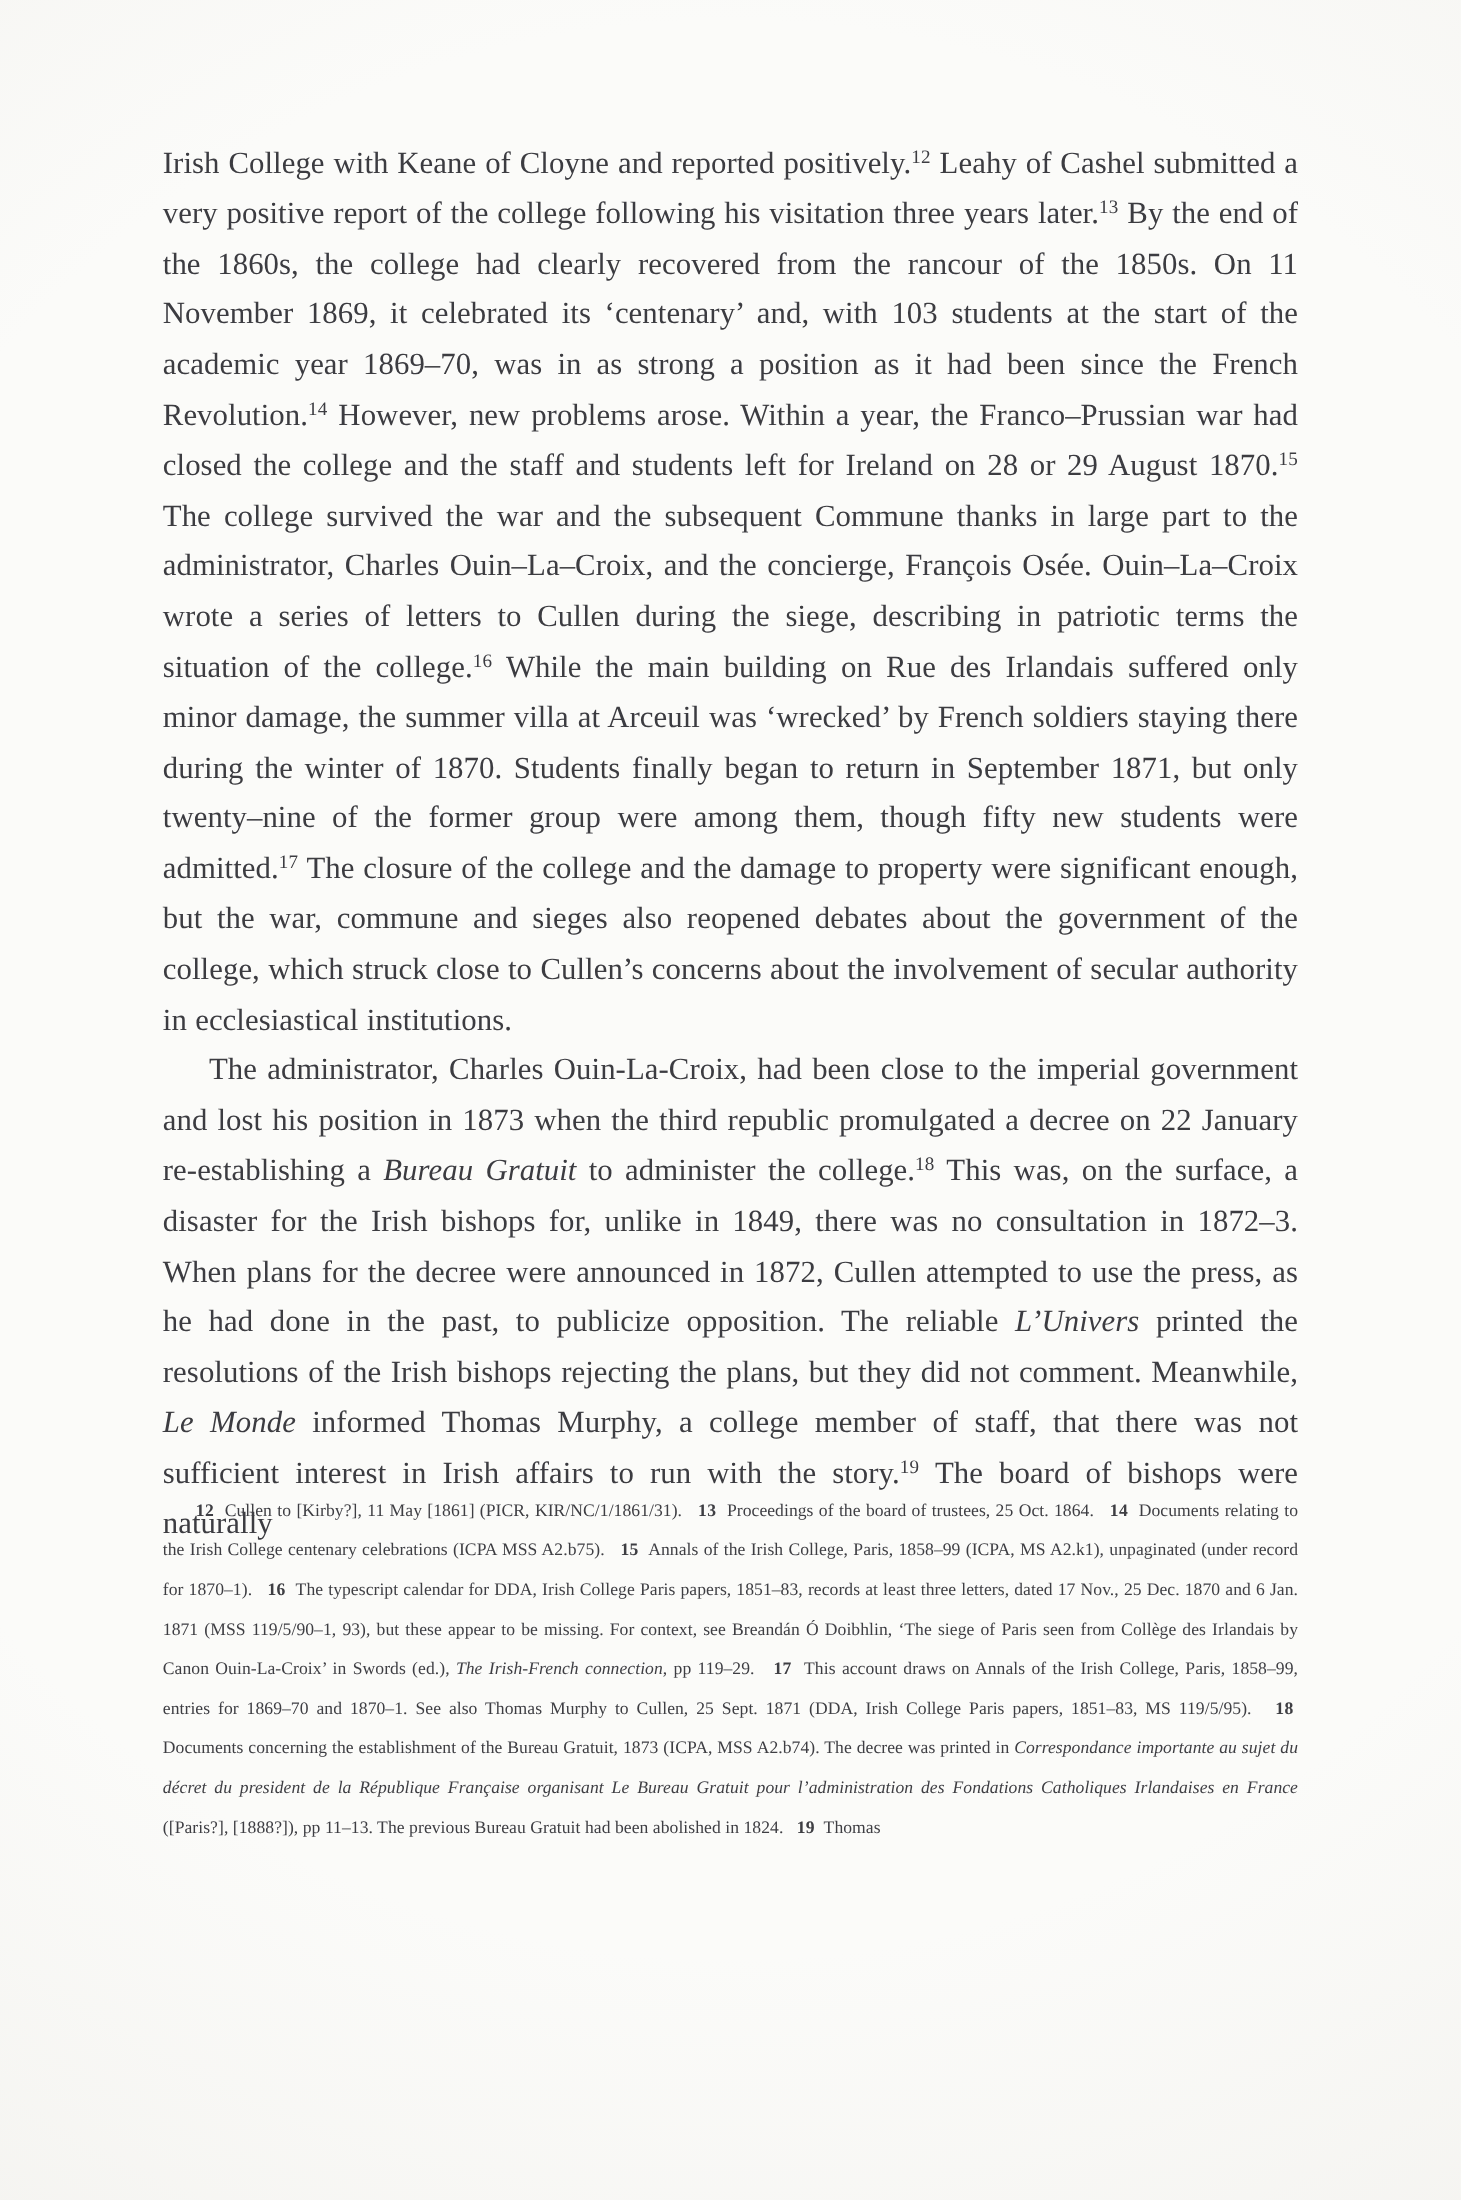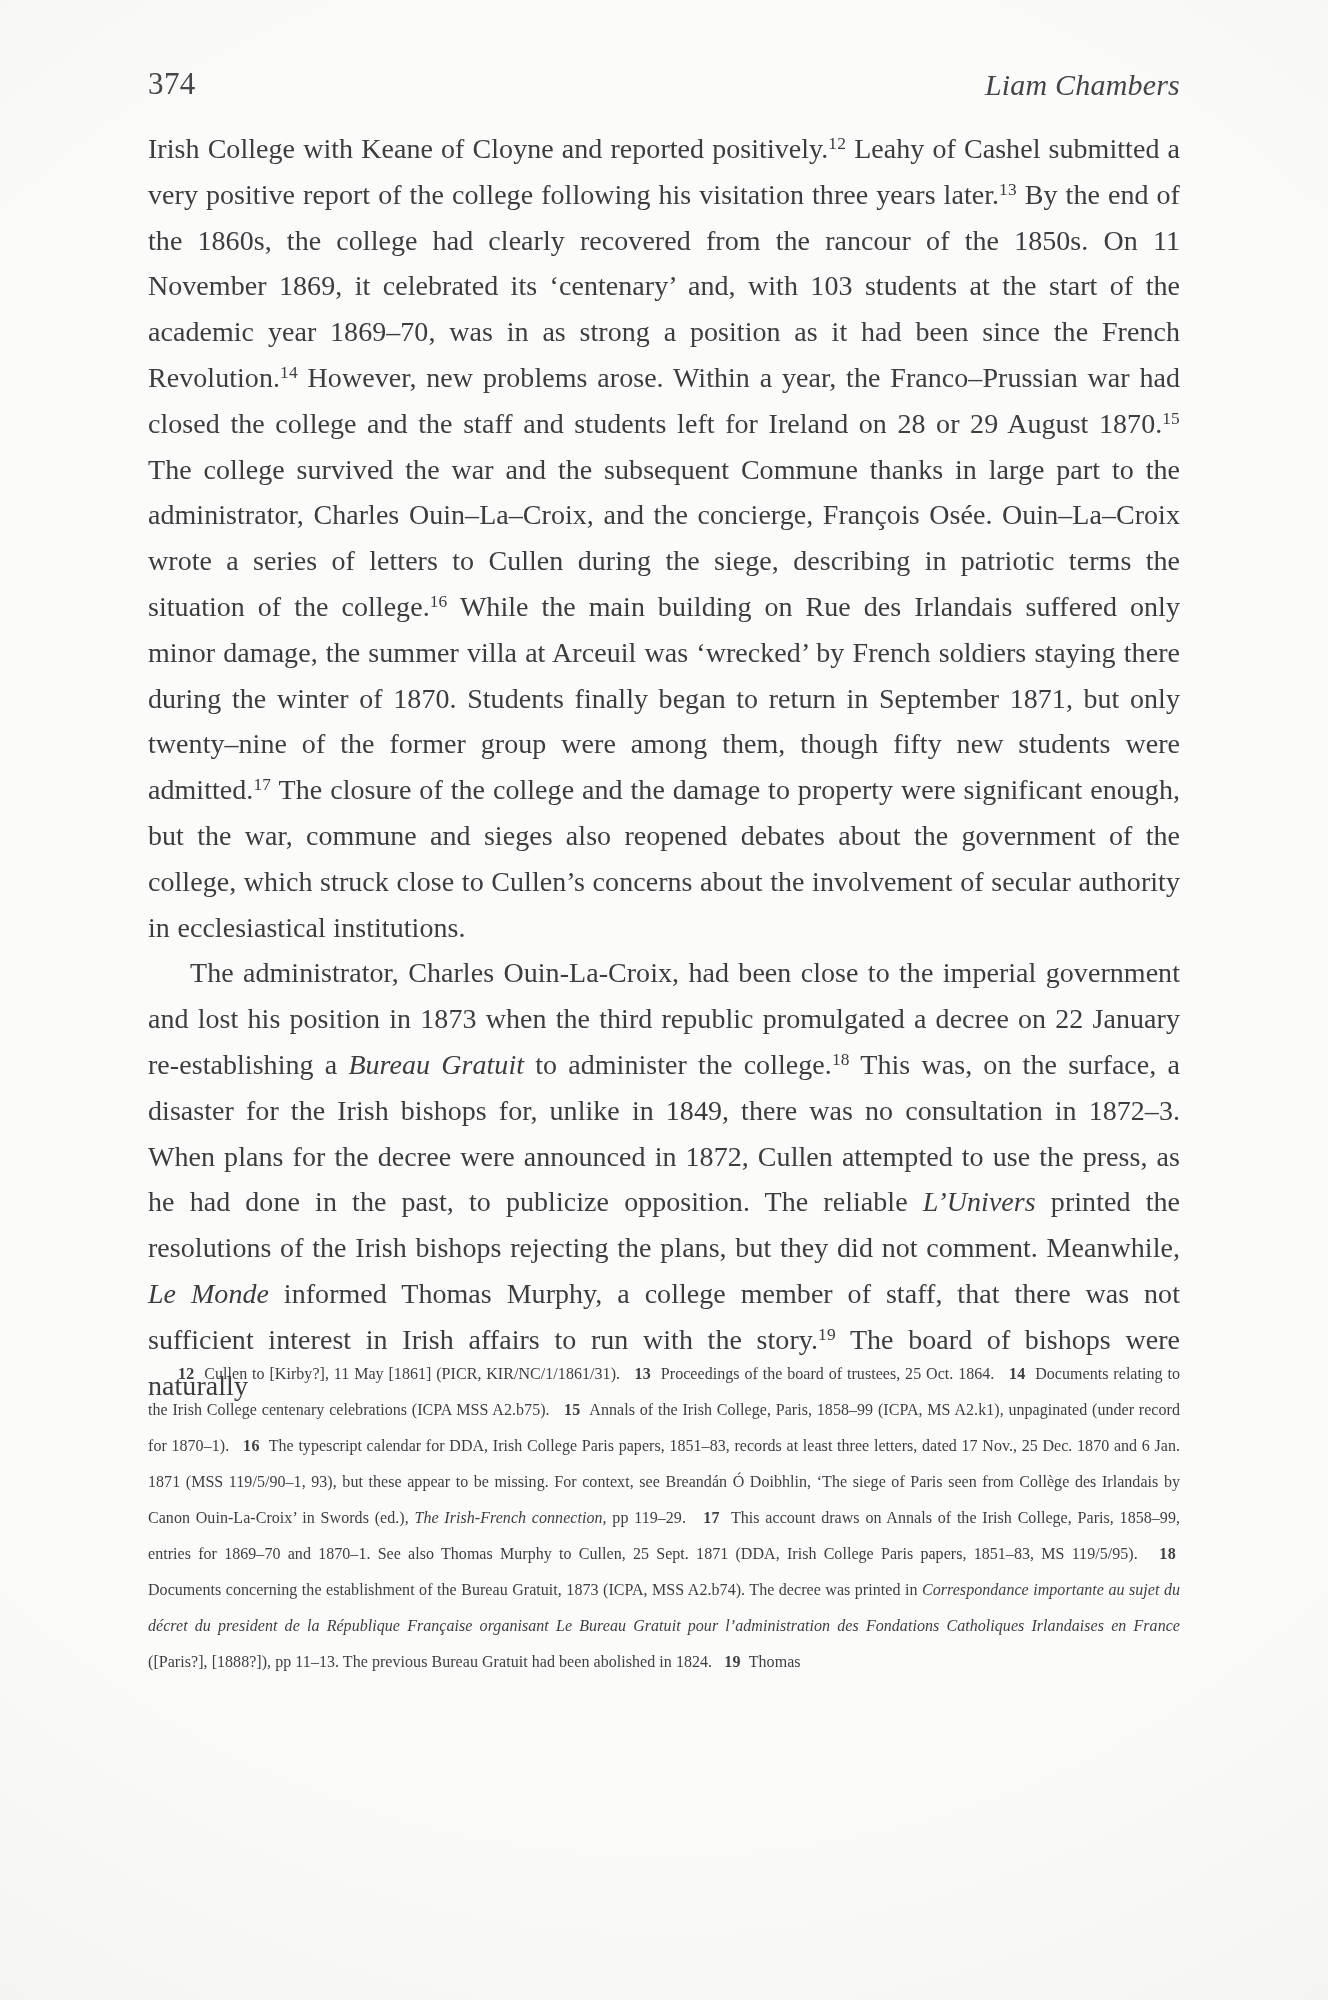--- a/index.html
+++ b/index.html
@@ -101,24 +101,20 @@
     letter-spacing: 0.3px;
   }
 </style>
 </head>
 <body>
 
 <div class="page">
 
   <div class="paper-tone"></div>
 
-  <div class="header">
-    <div class="folio">374</div>
-    <div class="runhead">Liam Chambers</div>
-  </div>
 
   <div class="body-block">
     <p class="body">Irish College with Keane of Cloyne and reported positively.<sup>12</sup> Leahy of Cashel submitted a very positive report of the college following his visitation three years later.<sup>13</sup> By the end of the 1860s, the college had clearly recovered from the rancour of the 1850s. On 11 November 1869, it celebrated its ‘centenary’ and, with 103 students at the start of the academic year 1869–70, was in as strong a position as it had been since the French Revolution.<sup>14</sup> However, new problems arose. Within a year, the Franco–Prussian war had closed the college and the staff and students left for Ireland on 28 or 29 August 1870.<sup>15</sup> The college survived the war and the subsequent Commune thanks in large part to the administrator, Charles Ouin–La–Croix, and the concierge, François Osée. Ouin–La–Croix wrote a series of letters to Cullen during the siege, describing in patriotic terms the situation of the college.<sup>16</sup> While the main building on Rue des Irlandais suffered only minor damage, the summer villa at Arceuil was ‘wrecked’ by French soldiers staying there during the winter of 1870. Students finally began to return in September 1871, but only twenty–nine of the former group were among them, though fifty new students were admitted.<sup>17</sup> The closure of the college and the damage to property were significant enough, but the war, commune and sieges also reopened debates about the government of the college, which struck close to Cullen’s concerns about the involvement of secular authority in ecclesiastical institutions.</p>
     <p class="body indent">The administrator, Charles Ouin-La-Croix, had been close to the imperial government and lost his position in 1873 when the third republic promulgated a decree on 22 January re-establishing a <i>Bureau Gratuit</i> to administer the college.<sup>18</sup> This was, on the surface, a disaster for the Irish bishops for, unlike in 1849, there was no consultation in 1872–3. When plans for the decree were announced in 1872, Cullen attempted to use the press, as he had done in the past, to publicize opposition. The reliable <i>L’Univers</i> printed the resolutions of the Irish bishops rejecting the plans, but they did not comment. Meanwhile, <i>Le Monde</i> informed Thomas Murphy, a college member of staff, that there was not sufficient interest in Irish affairs to run with the story.<sup>19</sup> The board of bishops were naturally</p>
   </div>
 
   <div class="notes">
     <p class="note first"><span class="nnum">12</span>&nbsp; Cullen to [Kirby?], 11 May [1861] (PICR, KIR/NC/1/1861/31).&nbsp;&nbsp; <span class="nnum">13</span>&nbsp; Proceedings of the board of trustees, 25 Oct. 1864.&nbsp;&nbsp; <span class="nnum">14</span>&nbsp; Documents relating to the Irish College centenary celebrations (ICPA MSS A2.b75).&nbsp;&nbsp; <span class="nnum">15</span>&nbsp; Annals of the Irish College, Paris, 1858–99 (ICPA, MS A2.k1), unpaginated (under record for 1870–1).&nbsp;&nbsp; <span class="nnum">16</span>&nbsp; The typescript calendar for DDA, Irish College Paris papers, 1851–83, records at least three letters, dated 17 Nov., 25 Dec. 1870 and 6 Jan. 1871 (MSS 119/5/90–1, 93), but these appear to be missing. For context, see Breandán Ó Doibhlin, ‘The siege of Paris seen from Collège des Irlandais by Canon Ouin-La-Croix’ in Swords (ed.), <i>The Irish-French connection</i>, pp 119–29.&nbsp;&nbsp; <span class="nnum">17</span>&nbsp; This account draws on Annals of the Irish College, Paris, 1858–99, entries for 1869–70 and 1870–1. See also Thomas Murphy to Cullen, 25 Sept. 1871 (DDA, Irish College Paris papers, 1851–83, MS 119/5/95).&nbsp;&nbsp; <span class="nnum">18</span>&nbsp; Documents concerning the establishment of the Bureau Gratuit, 1873 (ICPA, MSS A2.b74). The decree was printed in <i>Correspondance importante au sujet du décret du president de la République Française organisant Le Bureau Gratuit pour l’administration des Fondations Catholiques Irlandaises en France</i> ([Paris?], [1888?]), pp 11–13. The previous Bureau Gratuit had been abolished in 1824.&nbsp;&nbsp; <span class="nnum">19</span>&nbsp; Thomas</p>
   </div>
 

